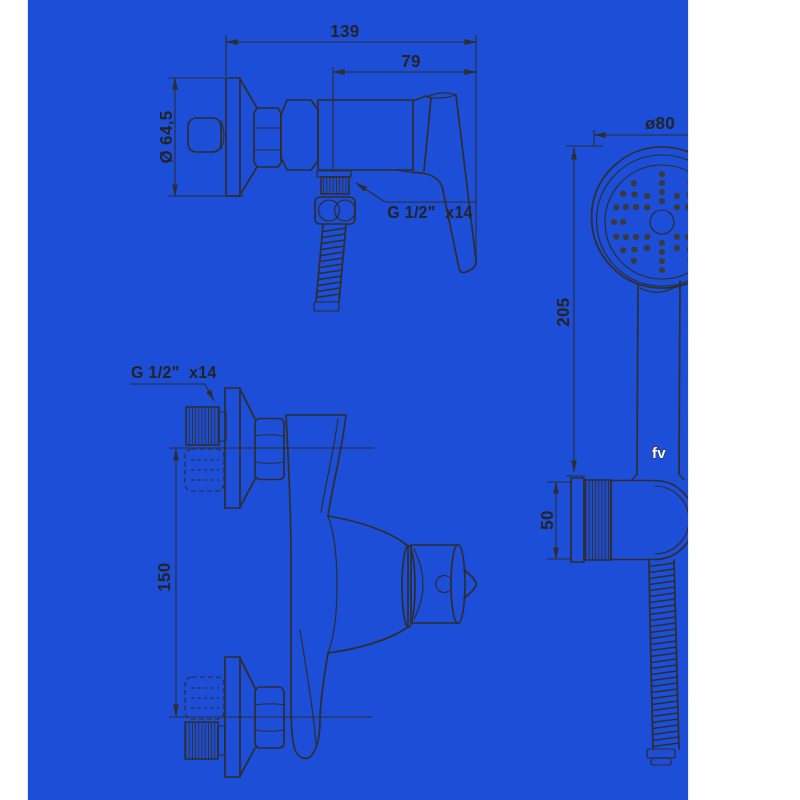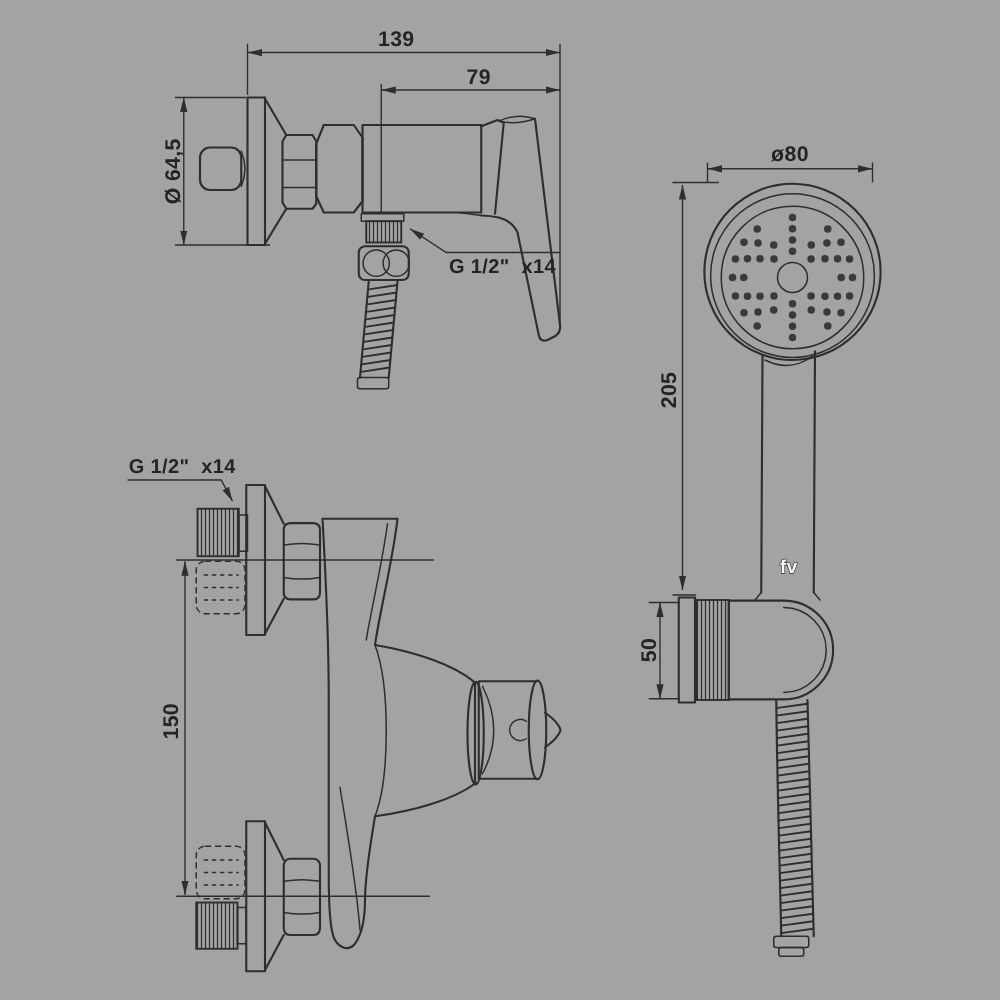--- a/index.html
+++ b/index.html
@@ -1,16 +1,16 @@
 <!DOCTYPE html>
 <html><head>
 <meta charset="utf-8">
 <style>
   html,body{margin:0;padding:0;background:#ffffff;}
-  .canvas{position:relative;width:800px;height:800px;background:#a3a3a3;outline:1px solid #e8e8e8;font-family:"Liberation Sans",sans-serif;overflow:hidden;}
+  .canvas{position:relative;width:660px;height:800px;background:#1d4ed8;outline:1px solid #e8e8e8;font-family:"Liberation Sans",sans-serif;overflow:hidden;margin-left:28px;}
   svg{position:absolute;left:0;top:0;}
   .ln{fill:none;stroke:#2e2e2e;stroke-width:1.7;stroke-linecap:round;stroke-linejoin:round;}
   .ln2{fill:none;stroke:#2e2e2e;stroke-width:1.2;stroke-linecap:round;stroke-linejoin:round;}
   .dim{fill:none;stroke:#2e2e2e;stroke-width:1.1;}
   .dash{fill:none;stroke:#2e2e2e;stroke-width:1.2;stroke-dasharray:5 3;}
   .dashrow{fill:none;stroke:#2e2e2e;stroke-width:1.1;stroke-dasharray:3.5 3;}
   .hatchbox{fill:url(#vh);stroke:#2e2e2e;stroke-width:1.5;}
   text{fill:#242424;font-weight:600;letter-spacing:.3px;font-family:"Liberation Sans",sans-serif;}
   .dimtxt{font-size:17px;}
   .lbltxt{font-size:16px;}

